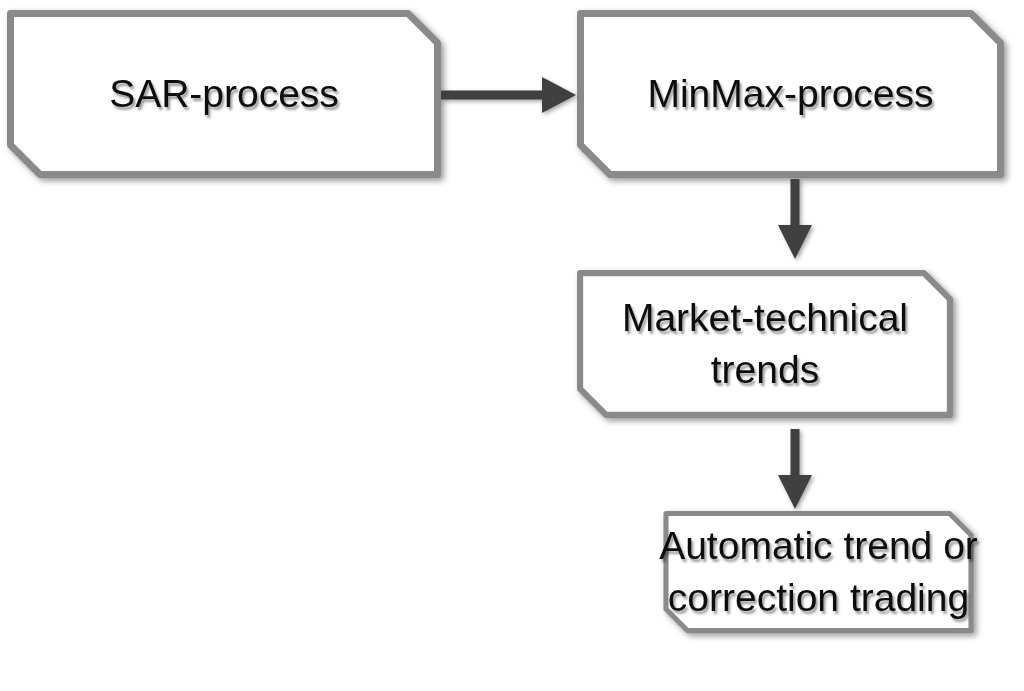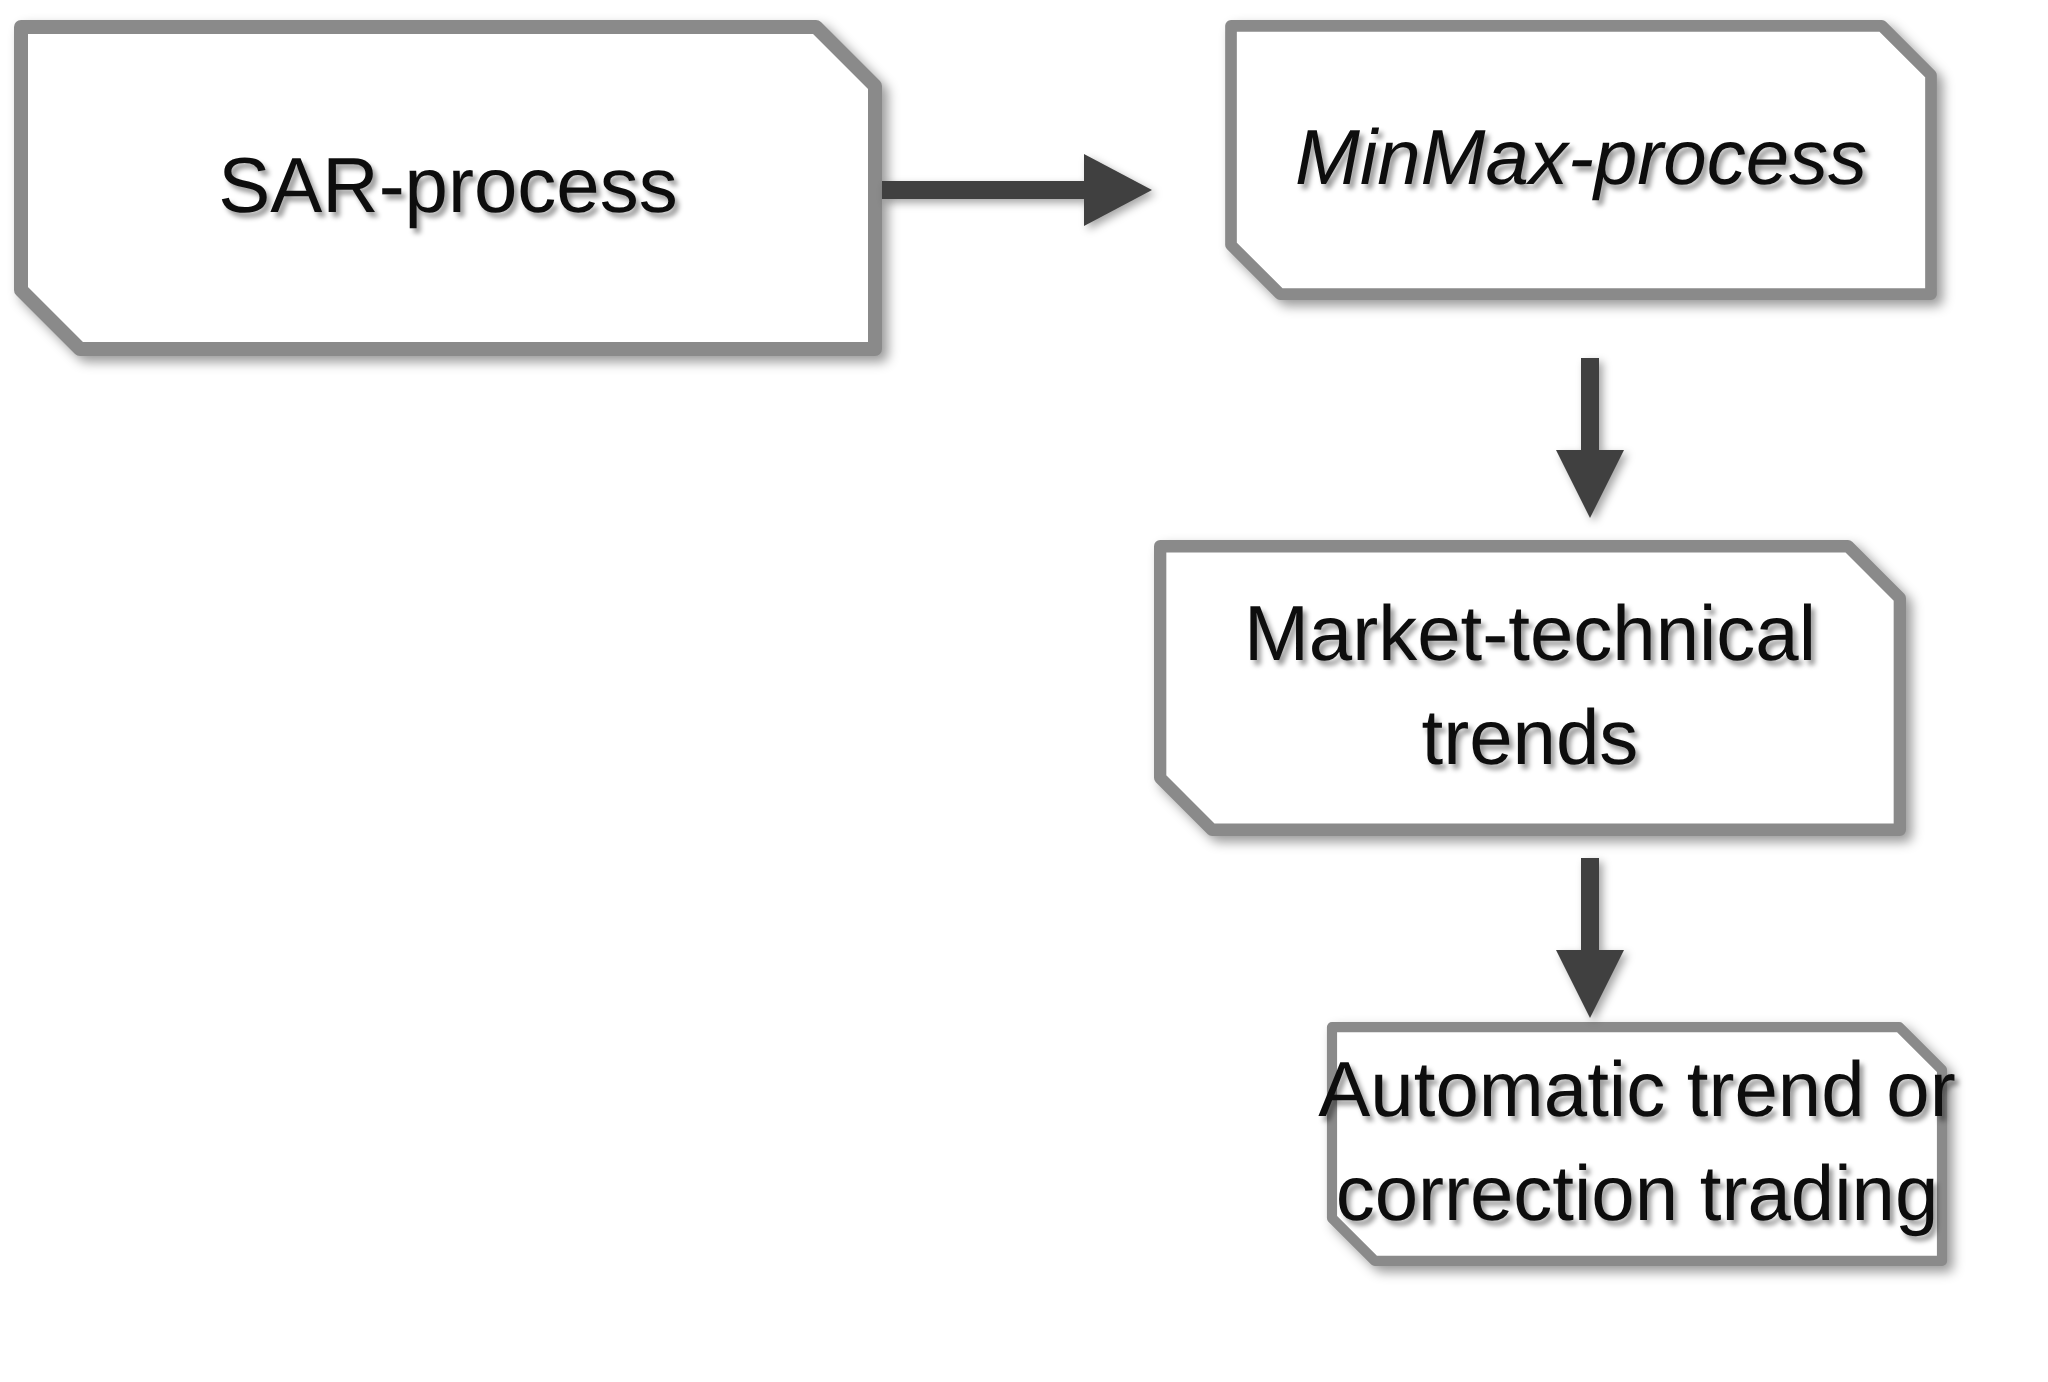--- a/index.html
+++ b/index.html
@@ -57,21 +57,21 @@
   }
   .arrow line {
     stroke: var(--arrow_color);
     stroke-width: 9;
   }
   .arrow polygon {
     fill: var(--arrow_color);
   }
   
   #node-0 { left: 7px;   top: 10px;  width: 434px; height: 168px; }
-  #node-1 { left: 577px; top: 10px;  width: 427px; height: 140px; font-style: italic; }
+  #node-1 { left: 577px; top: 10px;  width: 427px; height: 168px; }
   #node-2 { left: 577px; top: 260px; width: 376px; height: 168px; }
   #node-3 { left: 605px; top: 511px; width: 427px; height: 122px; }
   #arrow-0 { left: 441px; top: 73px;  width: 136px; height: 44px; }
   #arrow-1 { left: 773px; top: 179px; width: 44px;  height: 81px; }
   #arrow-2 { left: 773px; top: 429px; width: 44px;  height: 81px; }
 </style>
 </head>
 <body>
 
 <div id="canvas">

